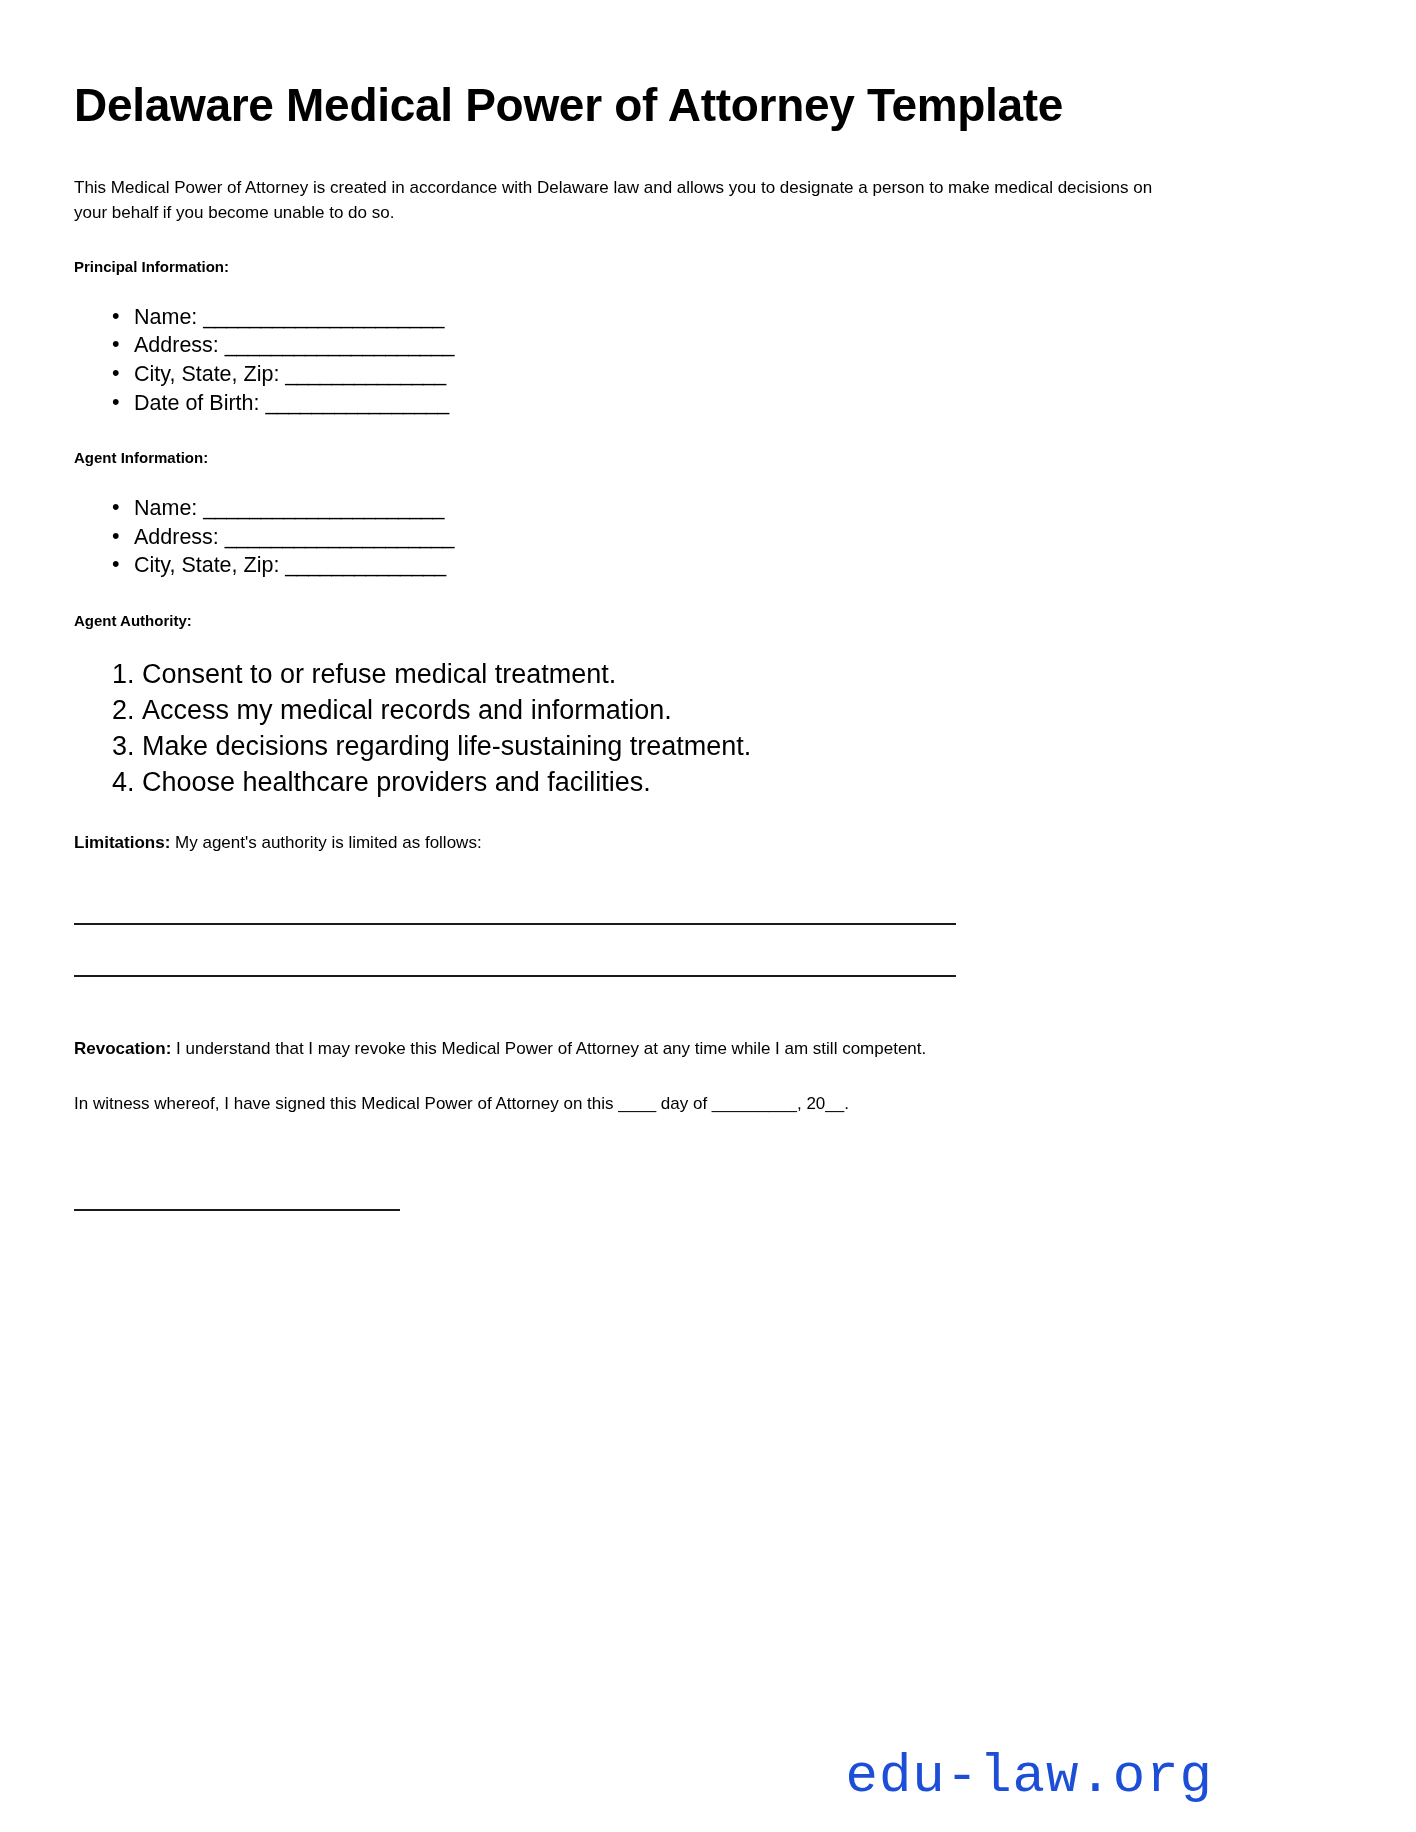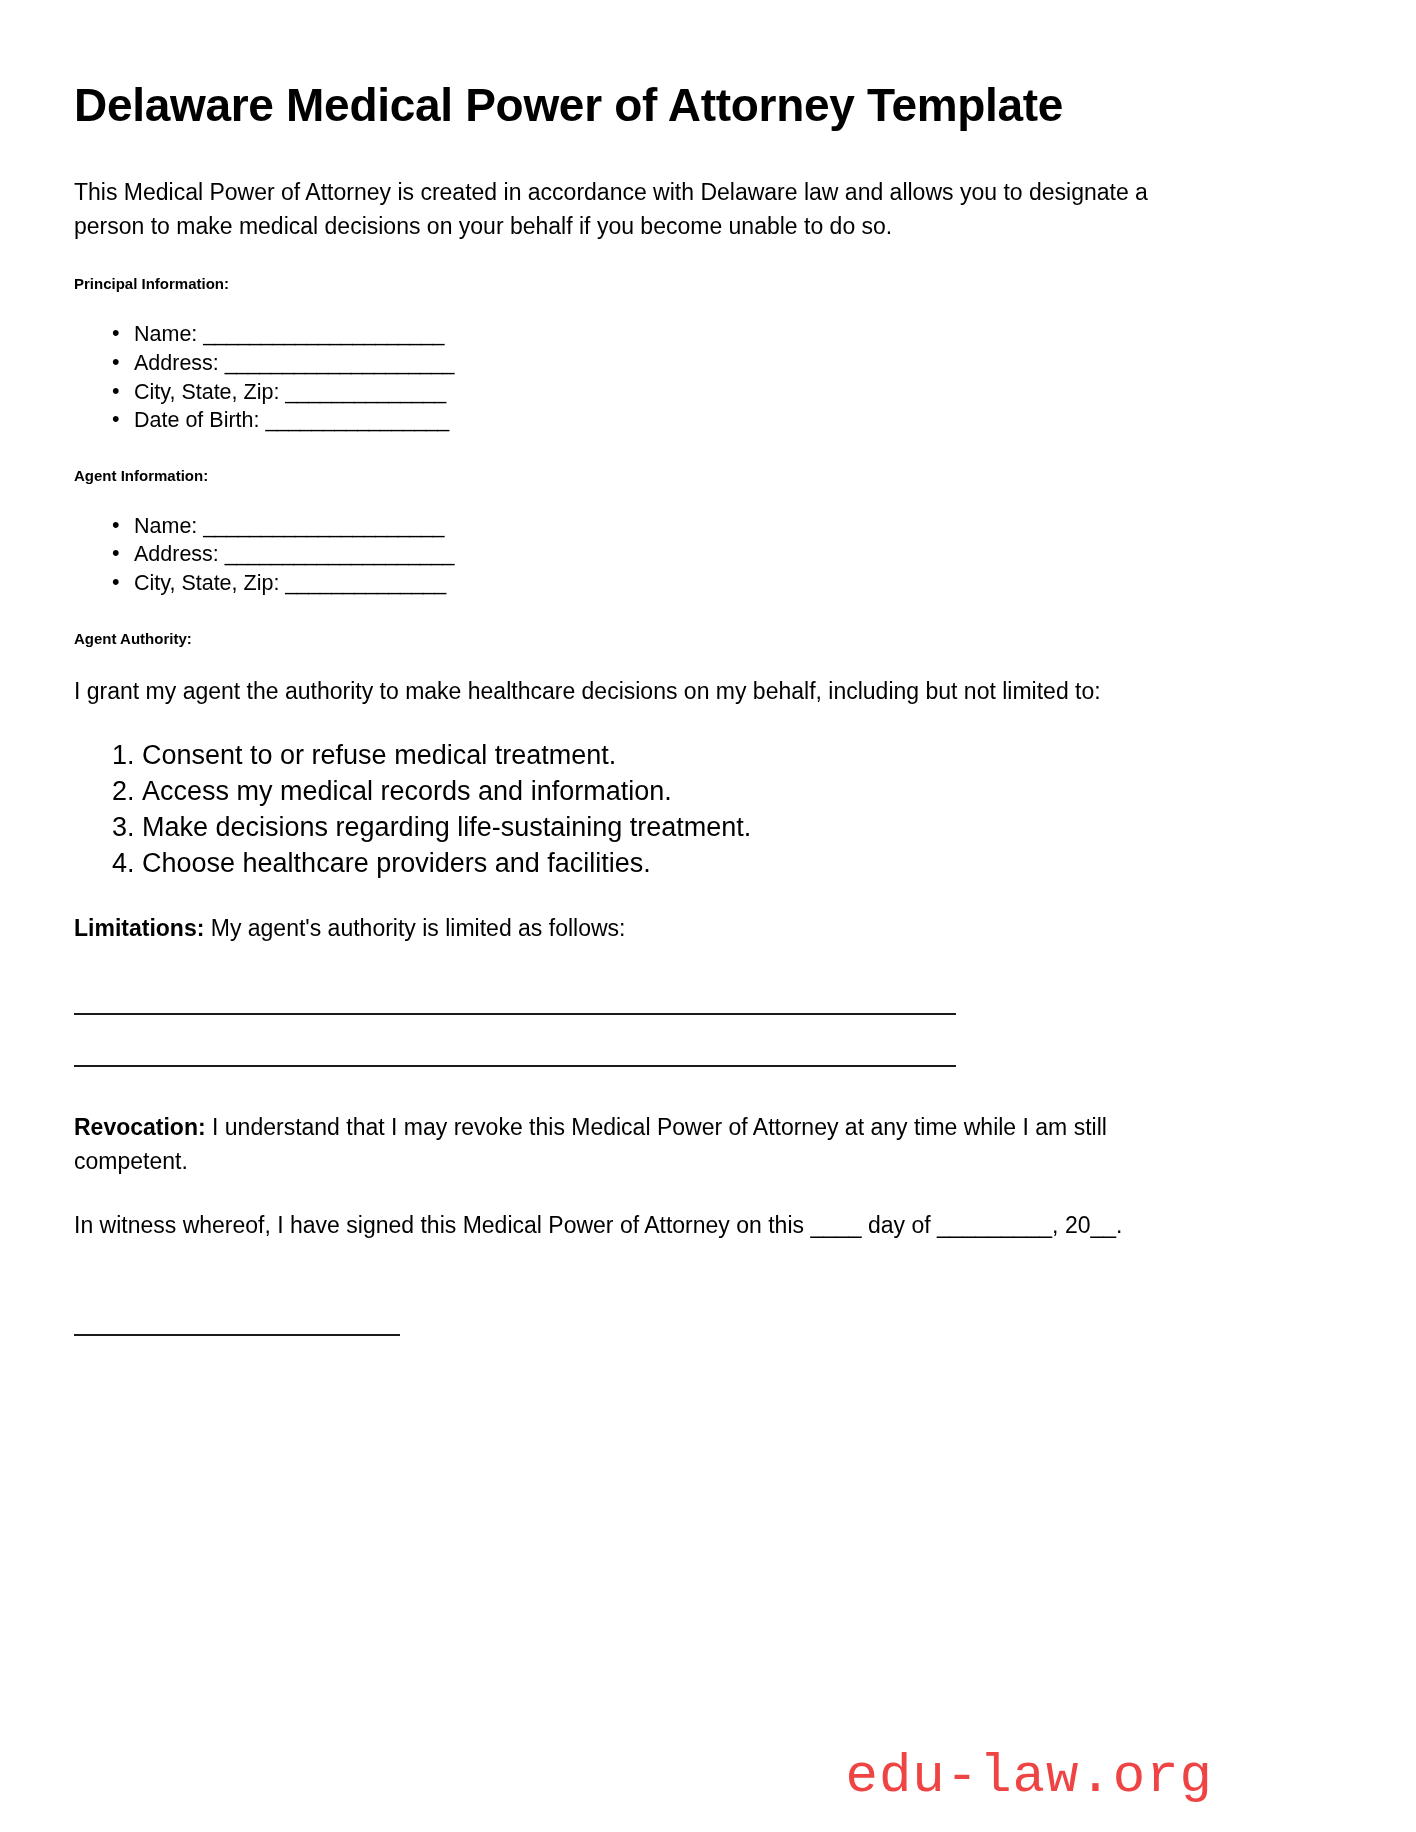--- a/index.html
+++ b/index.html
@@ -25,23 +25,23 @@
   }
   .doc-title {
     font-size: 46px;
     font-weight: bold;
     line-height: 1.18;
     letter-spacing: -0.3px;
     margin: 0 0 44px 0;
     max-width: 1160px;
   }
   p.body-text {
-    font-size: 23px;
+    font-size: 17px;
     line-height: 1.46;
-    margin: 0 0 30px 0;
+    margin: 16px 0 30px 0;
     max-width: 1092px;
   }
   p.body-text.tight {
     margin-bottom: 26px;
   }
   h2.section-head {
     font-size: 15px;
     font-weight: bold;
     line-height: 1.4;
     margin: 0 0 26px 0;
@@ -103,21 +103,21 @@
   .spacer-limit-2 { height: 50px; }
   .spacer-after-rules { height: 44px; }
   .spacer-sig { height: 62px; }
   .watermark {
     position: absolute;
     right: 68px;
     bottom: 28px;
     font-family: "Liberation Mono", "DejaVu Sans Mono", monospace;
     font-size: 54px;
     letter-spacing: 1px;
-    color: #ef4444;
+    color: #1d4ed8;
     line-height: 1;
   }
   b.lead { font-weight: bold; }
 </style>
 </head>
 <body>
 
 <div class="page">
 
   <h1 class="doc-title">Delaware Medical Power of Attorney Template</h1>
@@ -158,21 +158,20 @@
     </li>
     <li>
       <span>City, State, Zip:</span>
       <span class="blank">______________</span>
     </li>
   </ul>
 
 
   <h2 class="section-head">Agent Authority:</h2>
 
-  <p class="body-text">I grant my agent the authority to make healthcare decisions on my behalf, including but not limited to:</p>
 
   <ol class="auth-list">
     <li>Consent to or refuse medical treatment.</li>
     <li>Access my medical records and information.</li>
     <li>Make decisions regarding life-sustaining treatment.</li>
     <li>Choose healthcare providers and facilities.</li>
   </ol>
 
   <p class="body-text tight"><b class="lead">Limitations:</b><span> My agent's authority is limited as follows:</span></p>
 

